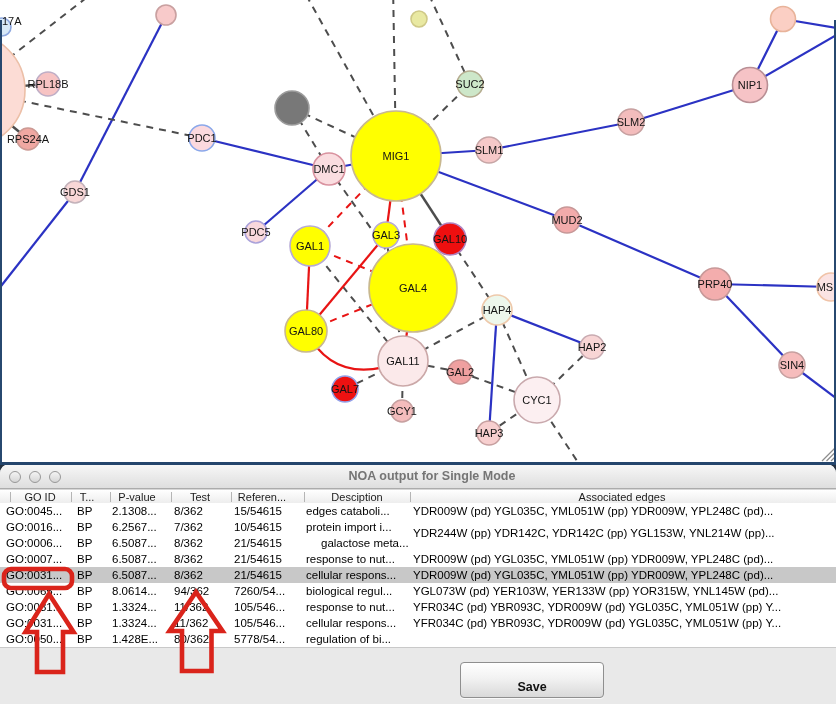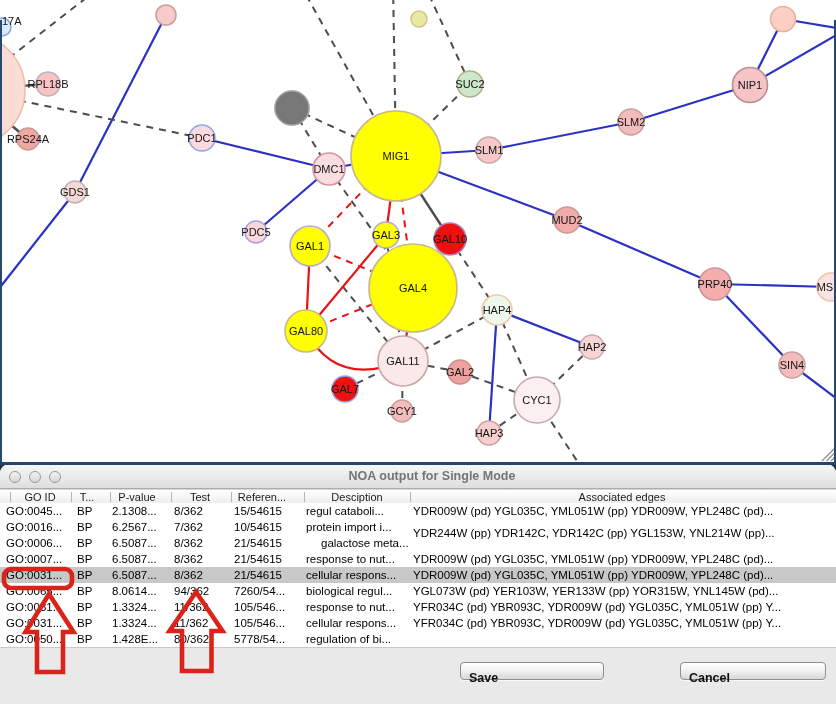--- a/index.html
+++ b/index.html
@@ -76,23 +76,23 @@
   }
   #table-footer{
     position:absolute;left:0;top:183px;width:836px;height:55px;
     background:#e9e9e9;border-top:1px solid #c9c9c9;
   }
   .btn{
     position:absolute;top:14px;height:17px;box-sizing:border-box;
     background:linear-gradient(#ffffff 0%,#f2f2f2 45%,#d9d9d9 100%);
     border:1px solid #8f8f8f;border-radius:4px;
     font-family:"Liberation Sans","DejaVu Sans",sans-serif;
-    font-size:12.5px;font-weight:bold;color:#111;text-align:left;line-height:15px;
+    font-size:12.5px;font-weight:bold;color:#111;text-align:center;line-height:15px;
     box-shadow:0 1px 0 rgba(255,255,255,.7);
-    padding:8px;
+    padding:17px;
   }
 
   
   #annot-svg{position:absolute;left:0;top:0;z-index:40;pointer-events:none;}
 
   
   .nlabel{font-size:11px;fill:#141414;}
   .frag{font-size:11px;fill:#141414;}
 </style>
 </head>
@@ -248,21 +248,21 @@
       <span class="hdr-sep" style="left: 410px;"></span>
       <span class="hdr-cell" style="left: 622px;">Associated edges</span>
     </div>
   <div id="table-rows">
       <div class="trow" style="top: 0px;">
         <span class="tcell" style="left: 6px; width: 64px;">GO:0045...</span>
         <span class="tcell" style="left: 77px; width: 32px;">BP</span>
         <span class="tcell" style="left: 112px; width: 58px;">2.1308...</span>
         <span class="tcell" style="left: 174px; width: 56px;">8/362</span>
         <span class="tcell" style="left: 234px; width: 69px;">15/54615</span>
-        <span class="tcell" style="left: 306px; width: 103px;">regul cataboli...</span>
+        <span class="tcell" style="left: 306px; width: 103px;">edges cataboli...</span>
         <span class="tcell" style="left: 413px; width: 422px;">YDR009W (pd) YGL035C, YML051W (pp) YDR009W, YPL248C (pd)...</span>
       </div>
       <div class="trow" style="top: 16px;">
         <span class="tcell" style="left: 6px; width: 64px;">GO:0016...</span>
         <span class="tcell" style="left: 77px; width: 32px;">BP</span>
         <span class="tcell" style="left: 112px; width: 58px;">6.2567...</span>
         <span class="tcell" style="left: 174px; width: 56px;">7/362</span>
         <span class="tcell" style="left: 234px; width: 69px;">10/54615</span>
         <span class="tcell" style="left: 306px; width: 103px;">protein import i...</span>
         <span class="tcell" style="left: 413px; width: 422px; margin-top: 6px;">YDR244W (pp) YDR142C, YDR142C (pp) YGL153W, YNL214W (pp)...</span>
@@ -324,21 +324,20 @@
         <span class="tcell" style="left: 6px; width: 64px;">GO:0050...</span>
         <span class="tcell" style="left: 77px; width: 32px;">BP</span>
         <span class="tcell" style="left: 112px; width: 58px;">1.428E...</span>
         <span class="tcell" style="left: 174px; width: 56px;">80/362</span>
         <span class="tcell" style="left: 234px; width: 69px;">5778/54...</span>
         <span class="tcell" style="left: 306px; width: 103px;">regulation of bi...</span>
       </div>
     </div>
   <div id="table-footer">
     <button class="btn" id="save-btn" style="left: 460px; width: 144px;">Save</button>
-    <button class="btn" id="cancel-btn" style="left: 680px; width: 146px;">Cancel</button>
   </div>
 </div>
 
 <svg id="annot-svg" width="836" height="704" viewBox="0 0 836 704">
     <rect x="4" y="569" width="68" height="19" rx="7" ry="7" fill="none" stroke="#da241b" stroke-width="4.6"></rect>
     <path d="M49,594 L73.5,632 L63,632 L63,672 L37,672 L37,632 L25.5,632 Z" fill="none" stroke="#da241b" stroke-width="4.6" stroke-linejoin="miter"></path>
     <path d="M196,592 L222.5,631 L211.5,631 L211.5,671 L182,671 L182,631 L169.5,631 Z" fill="none" stroke="#da241b" stroke-width="4.6" stroke-linejoin="miter"></path>
   </svg>
 
 </body></html>

